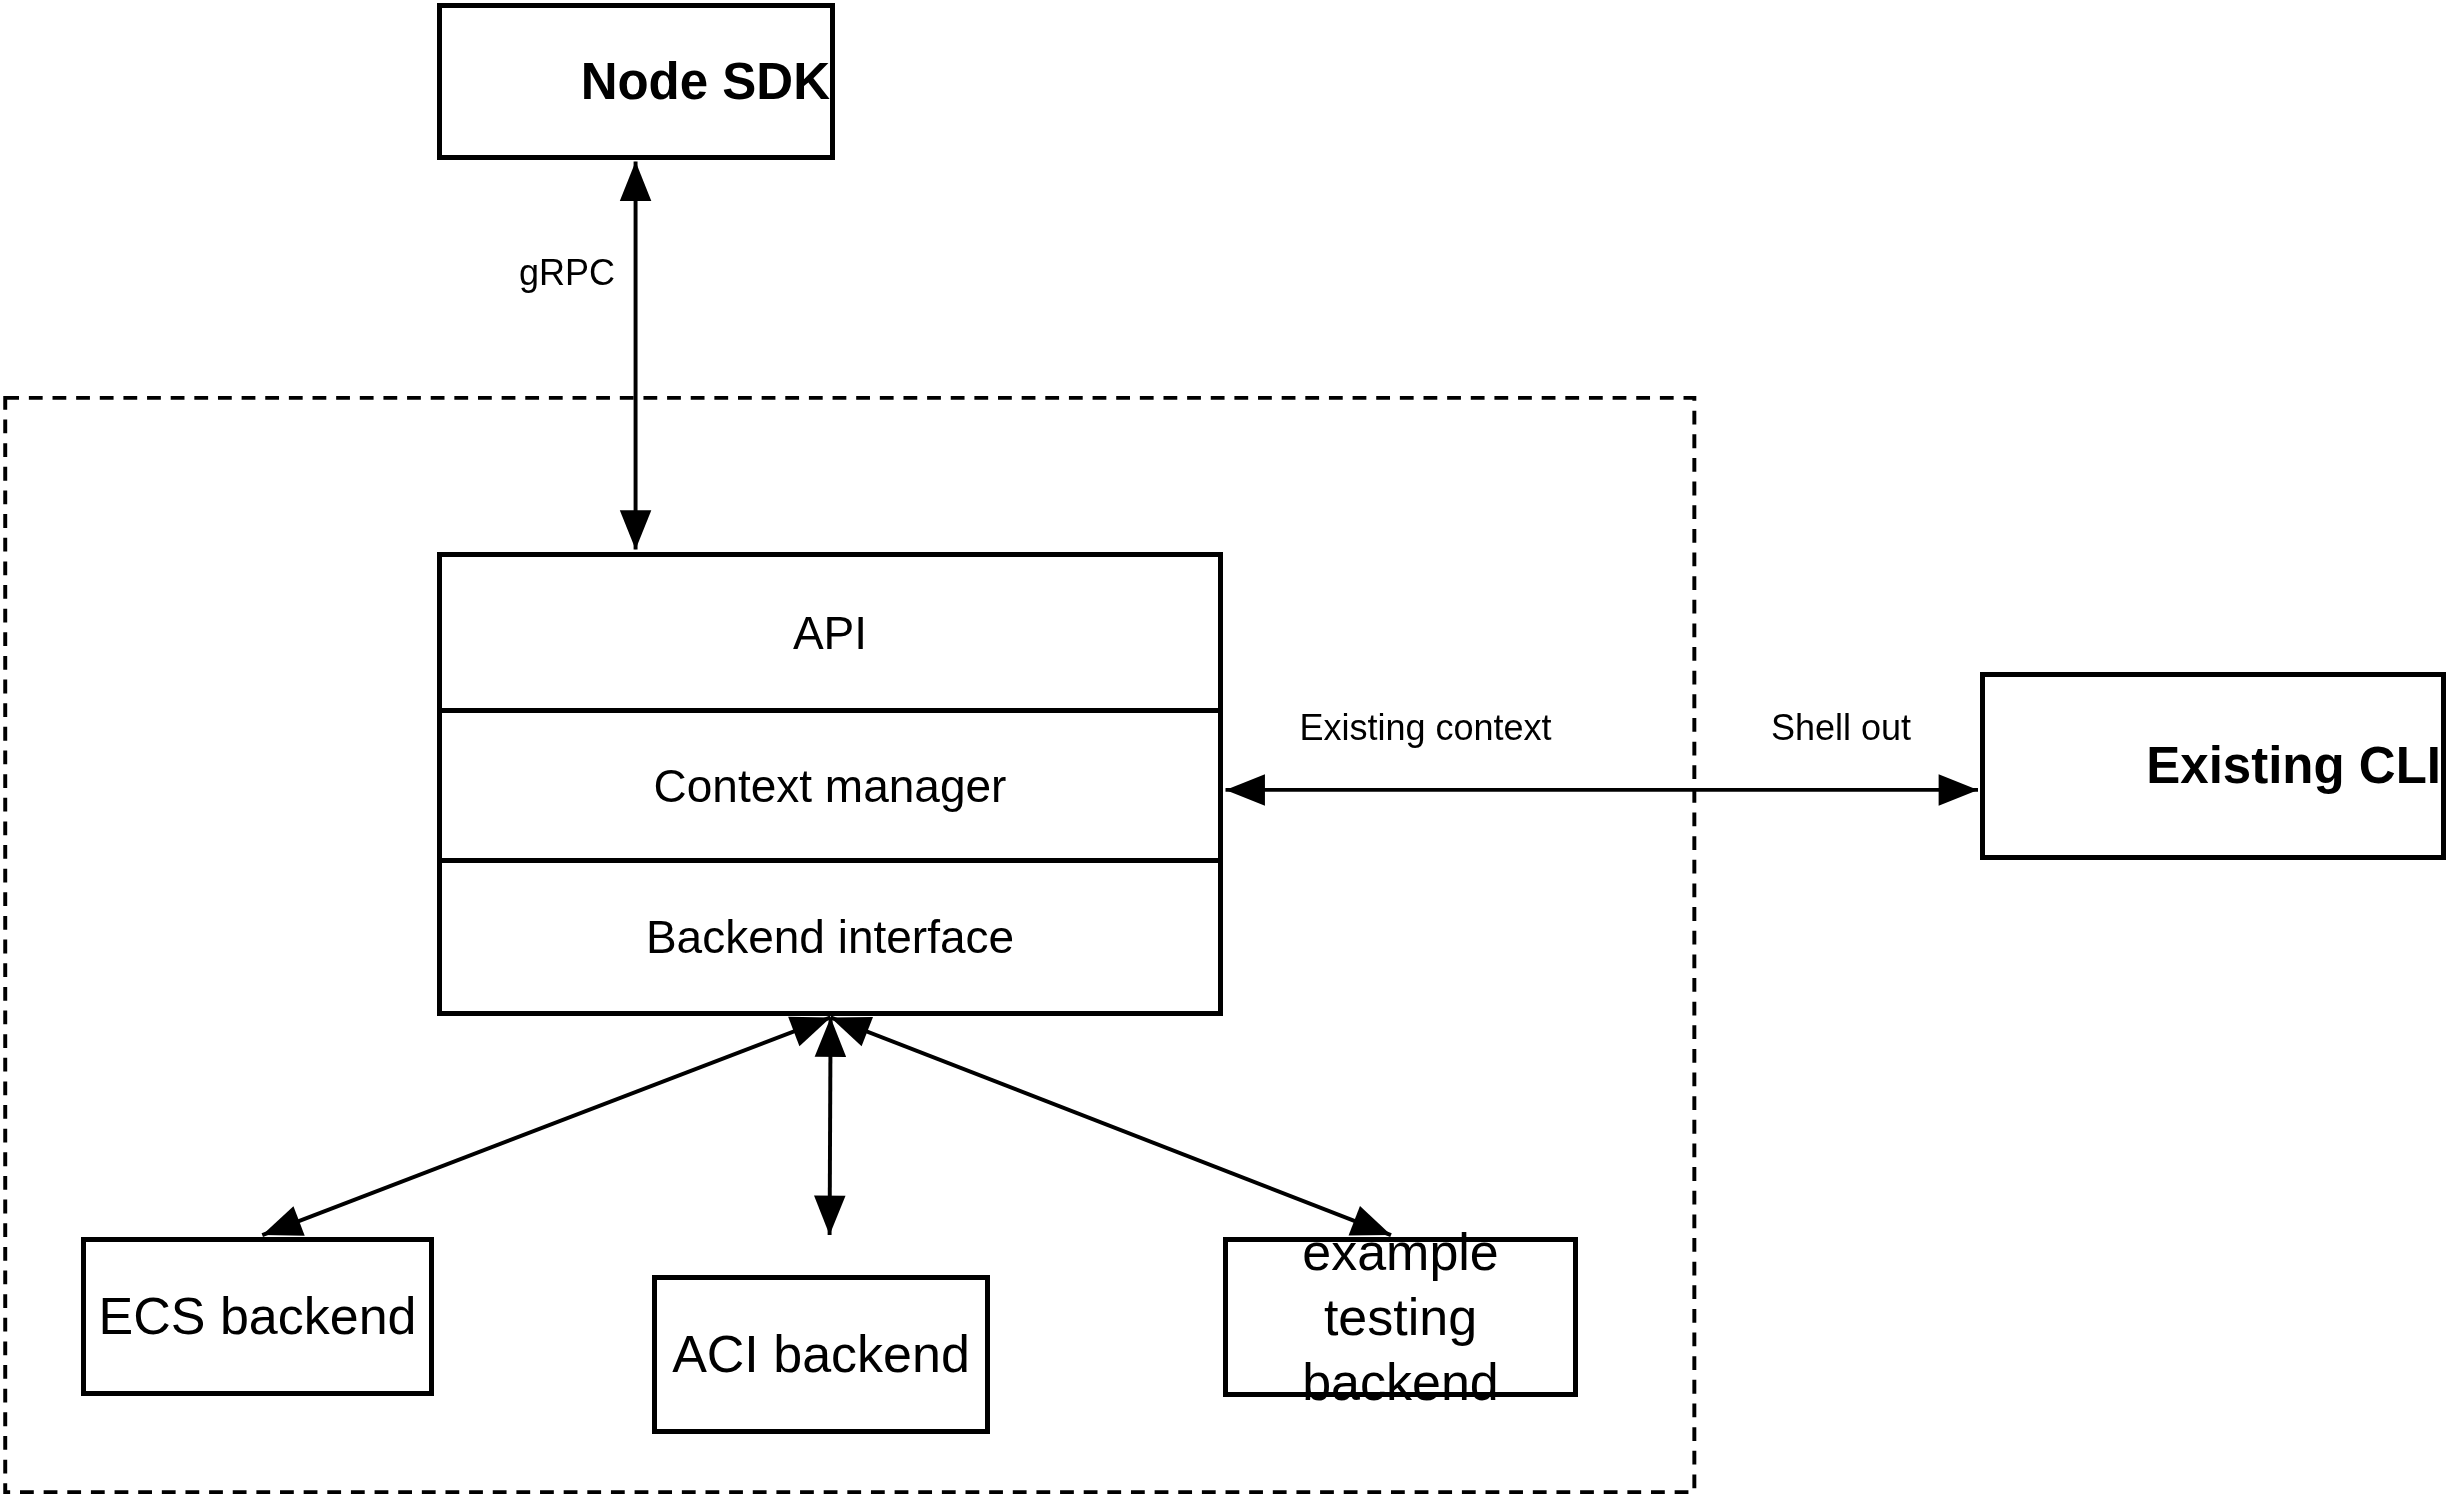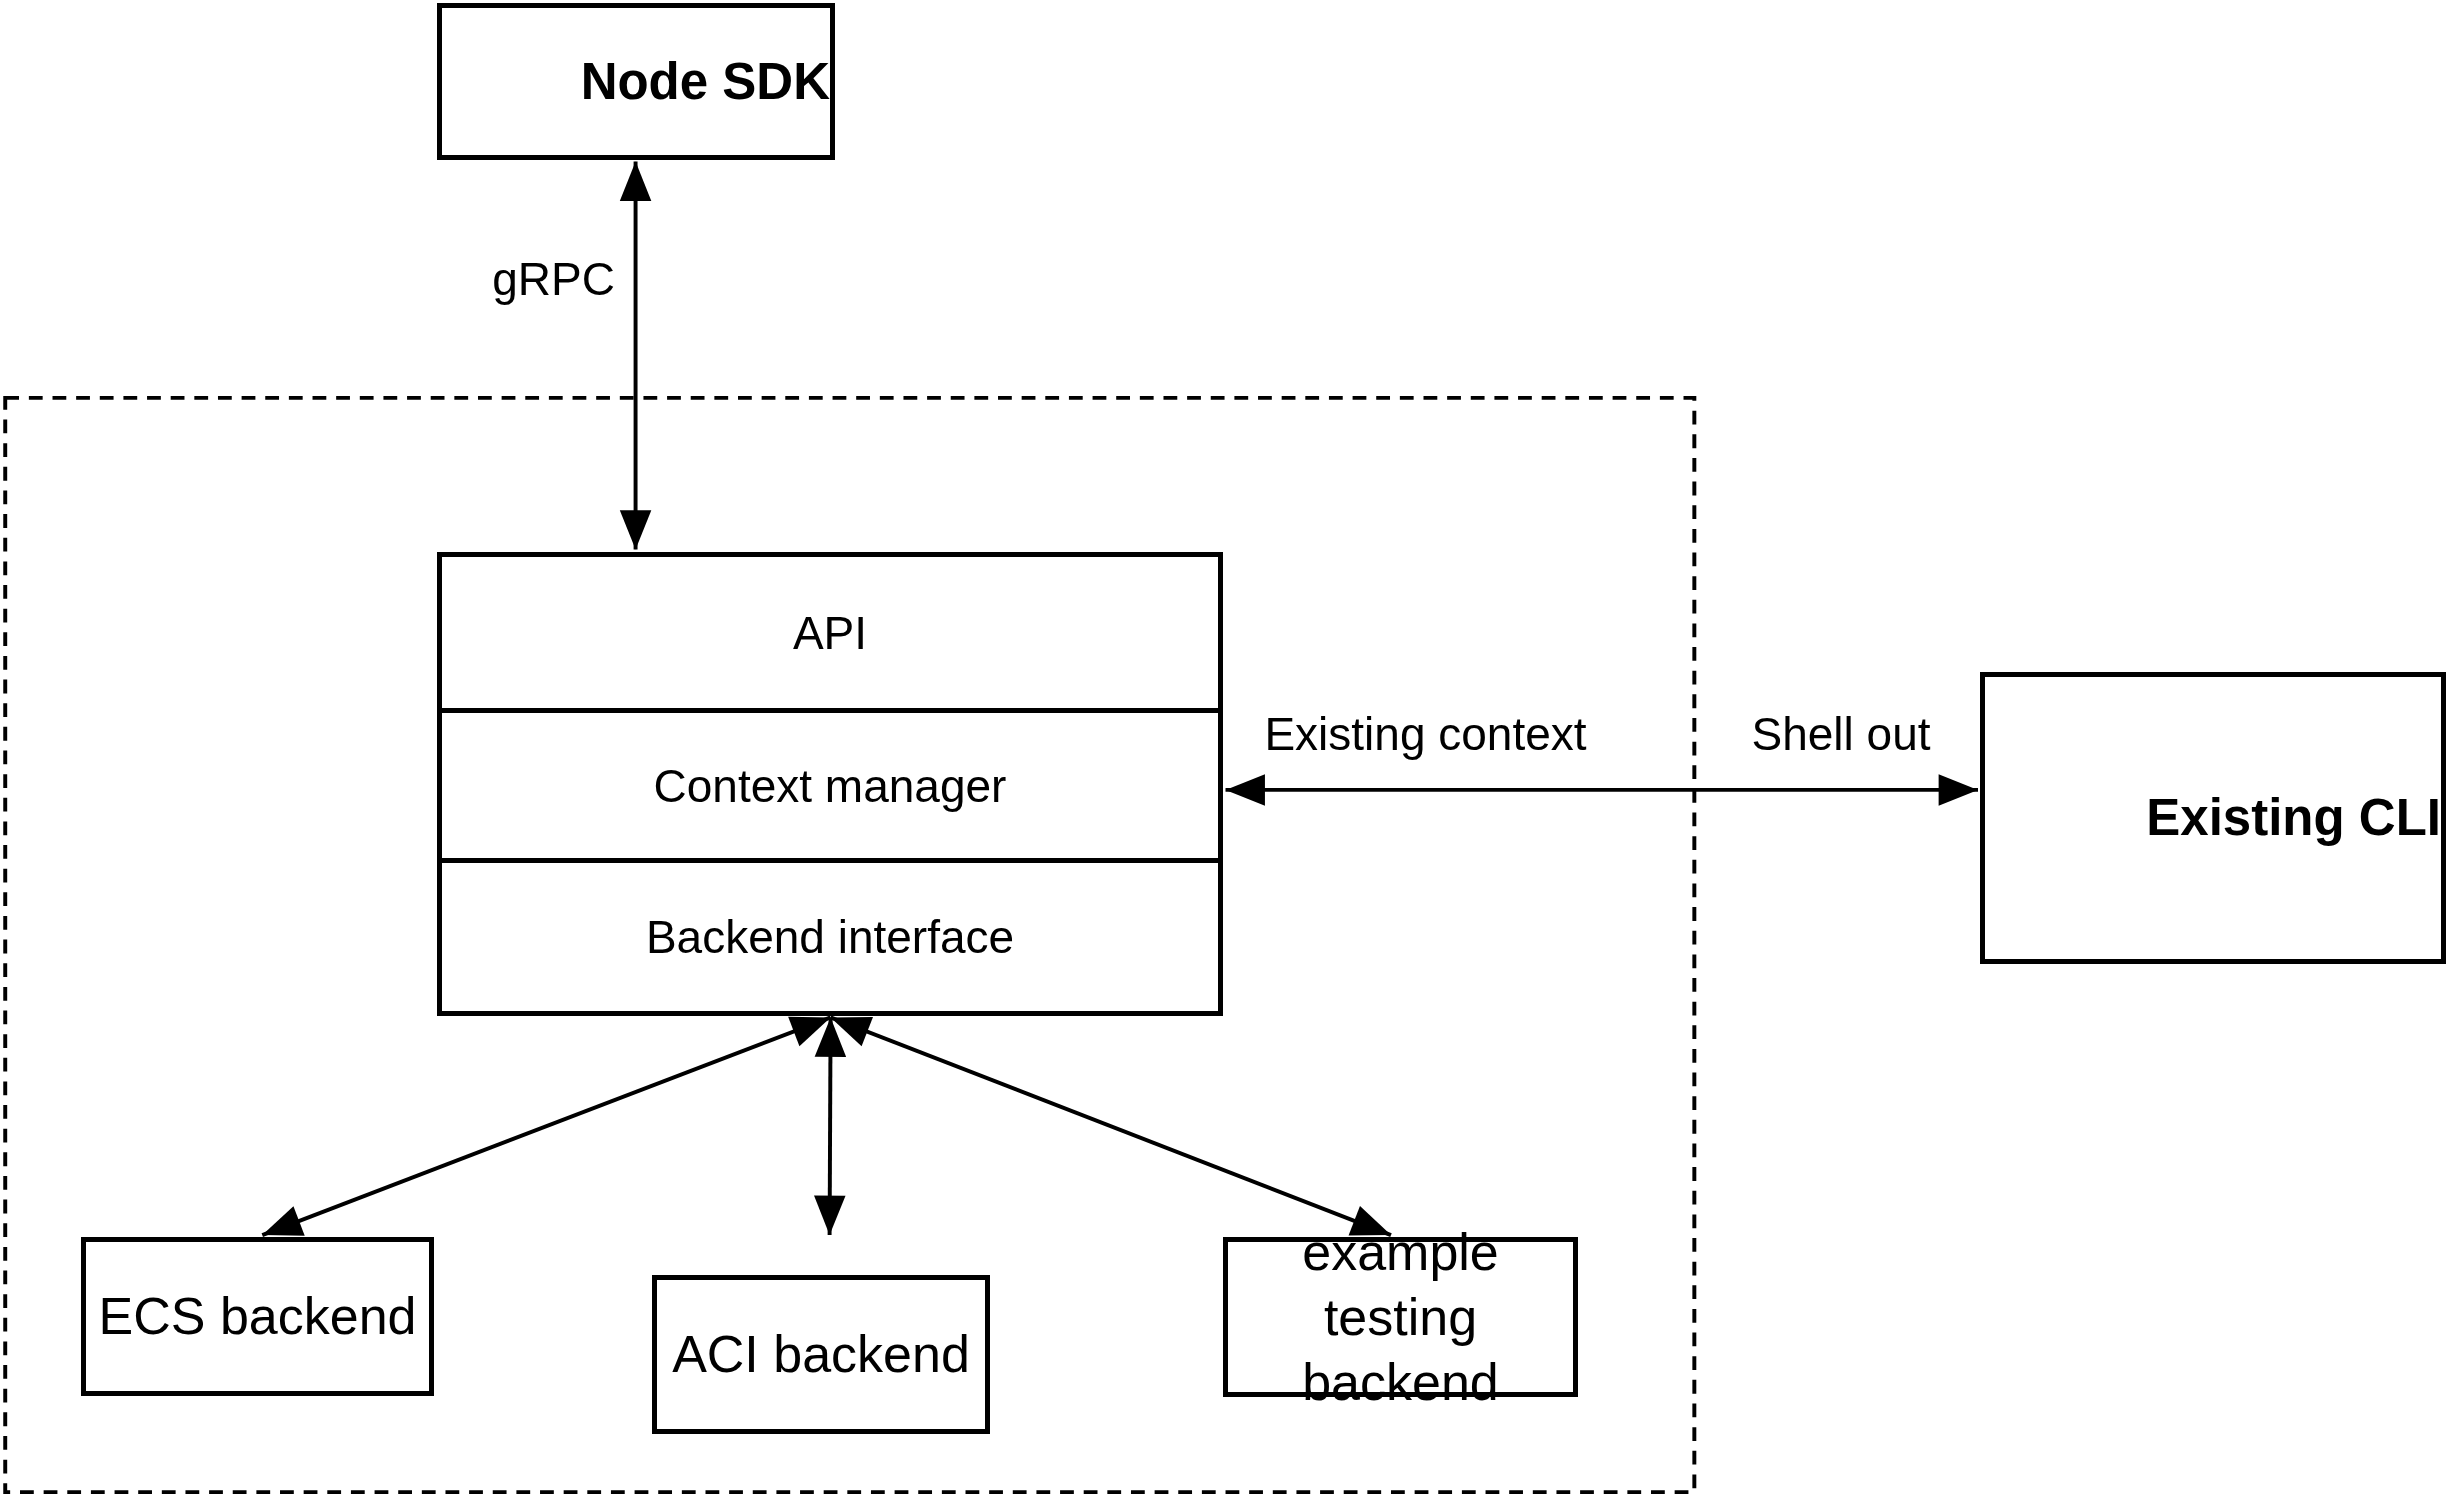--- a/index.html
+++ b/index.html
@@ -36,21 +36,21 @@
     line-height: 1.25;
   }
   .box.bold {
     font-weight: bold;
     font-size: 51px;
     justify-content: flex-end;
   }
   
   .node-sdk { left: 437px; top: 3px; width: 398px; height: 157px; }
   
-  .existing-cli { left: 1980px; top: 672px; width: 466px; height: 292px; }
+  .existing-cli { left: 1980px; top: 672px; width: 466px; height: 188px; }
   
   .stack {
     position: absolute;
     box-sizing: border-box;
     left: 437px; top: 552px; width: 786px; height: 464px;
     background: #ffffff;
     border: 5.9px solid #000000;
     display: flex;
     flex-direction: column;
   }
@@ -82,21 +82,21 @@
     position: absolute;
     left: 7.9px;
     top: 406px;
     font-weight: bold;
     font-size: 51px;
     white-space: nowrap;
   }
   
   .edge-label {
     position: absolute;
-    font-size: 46px;
+    font-size: 36px;
     white-space: nowrap;
   }
   .grpc-label {
     left: 374px; top: 252px; width: 241px;
     text-align: right;
   }
   .existing-context-label {
     left: 1209px; top: 707px; width: 433px;
     text-align: center;
   }

